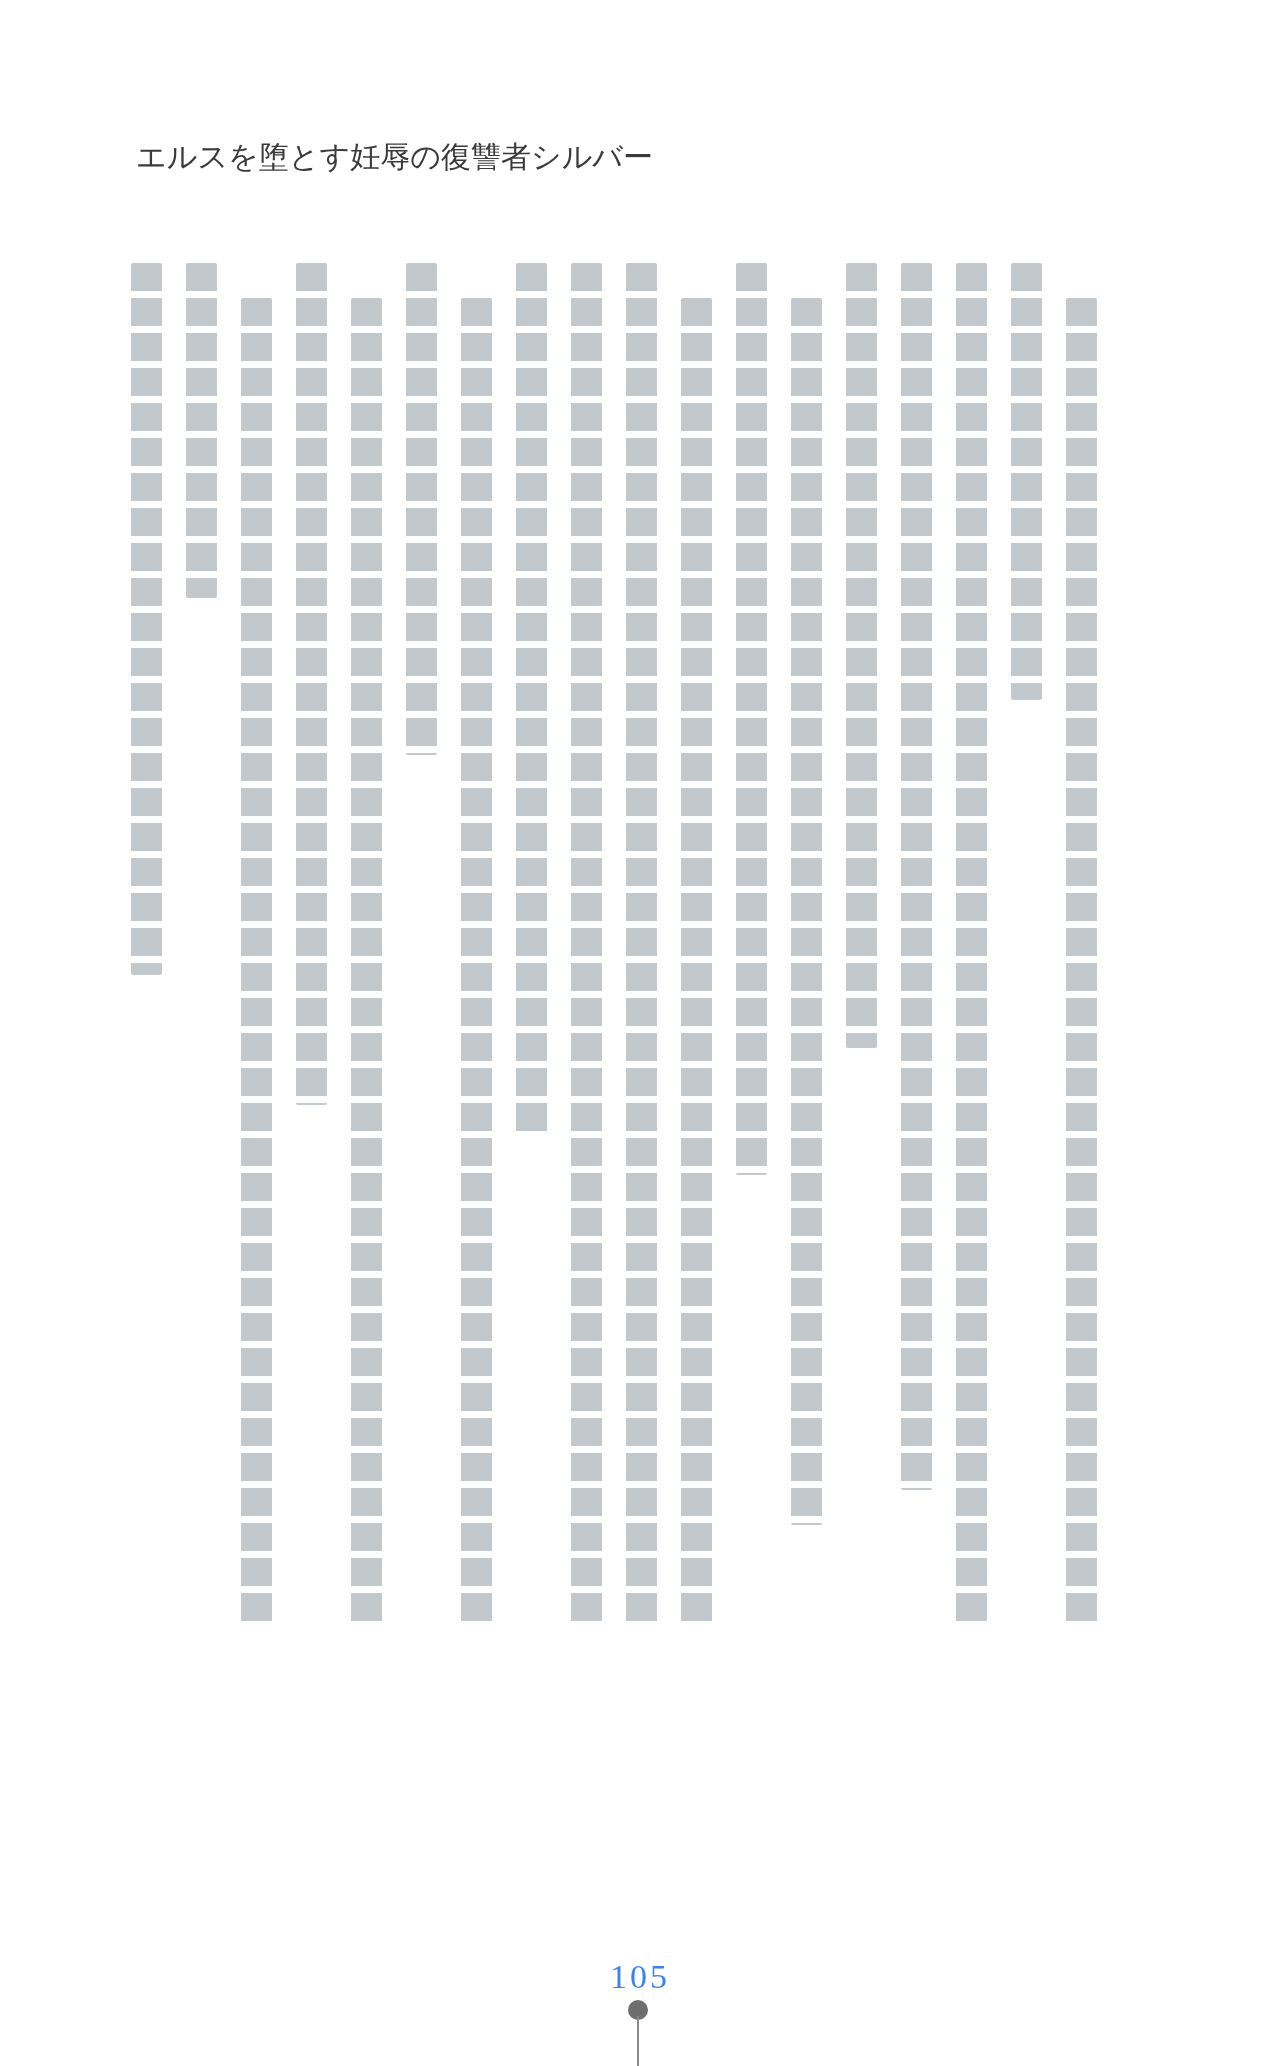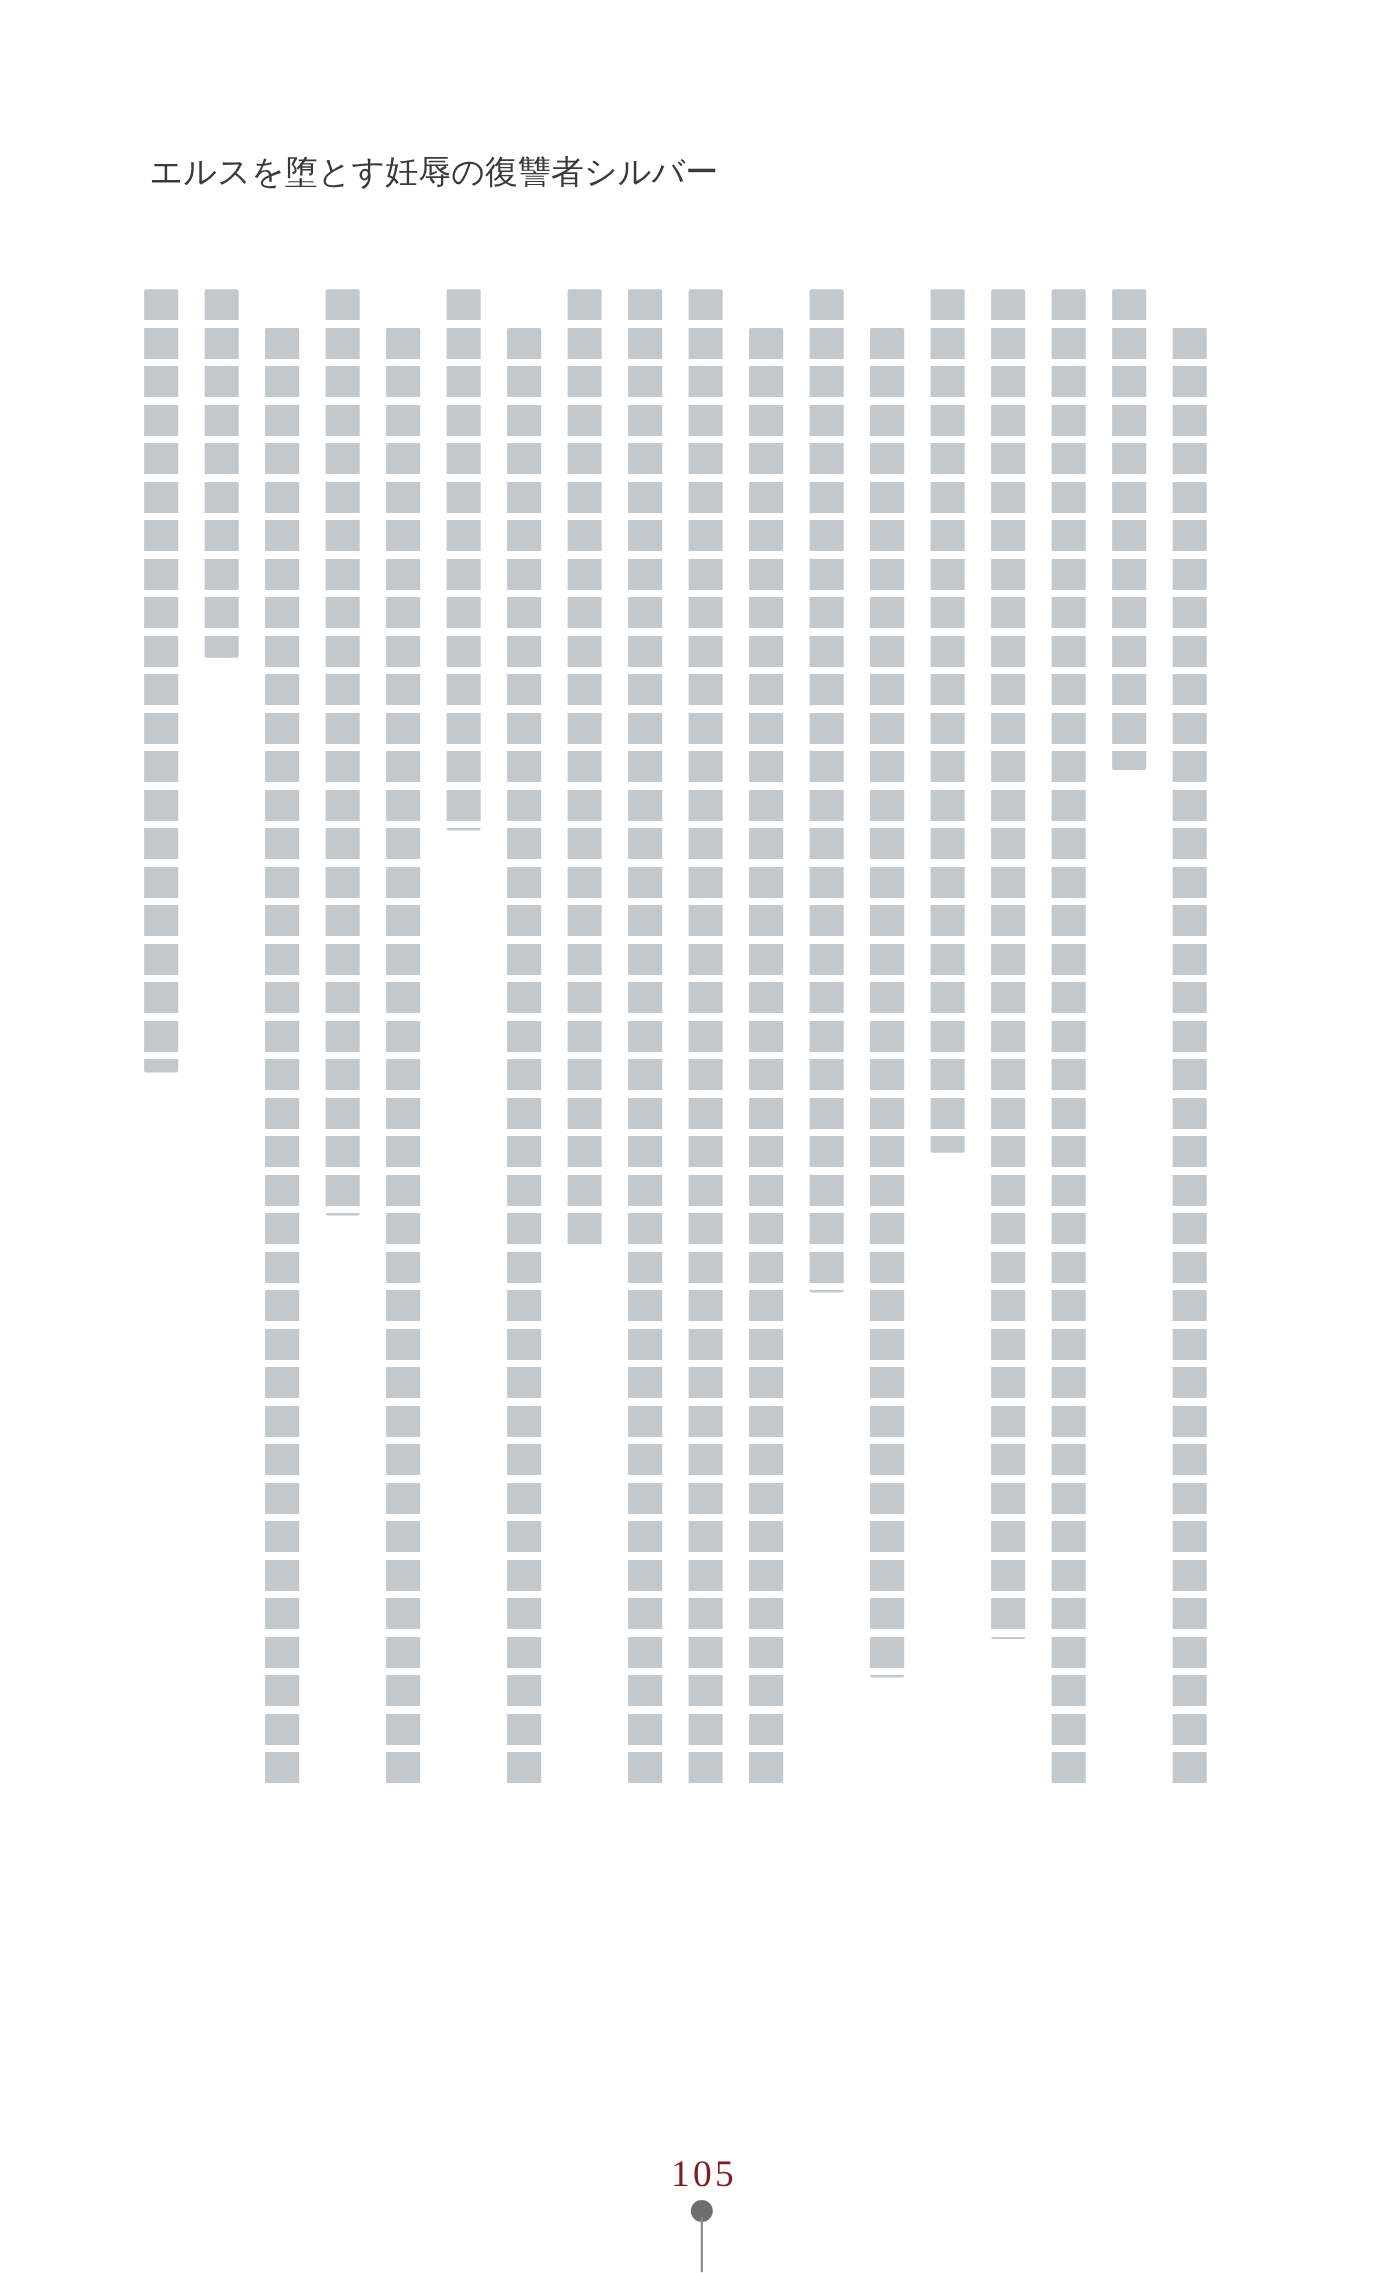--- a/index.html
+++ b/index.html
@@ -48,21 +48,21 @@
   }
   .page-number {
     position: absolute;
     left: 563px;
     top: 1958px;
     width: 154px;
     text-align: center;
     font-size: 34px;
     font-weight: normal;
     letter-spacing: 3px;
-    color: #7f1d1d;
+    color: #3b82f6;
   }
   .ornament-dot {
     position: absolute;
     left: 628px;
     top: 2000px;
     width: 20px;
     height: 20px;
     border-radius: 50%;
     background: #6e6e6e;
   }

